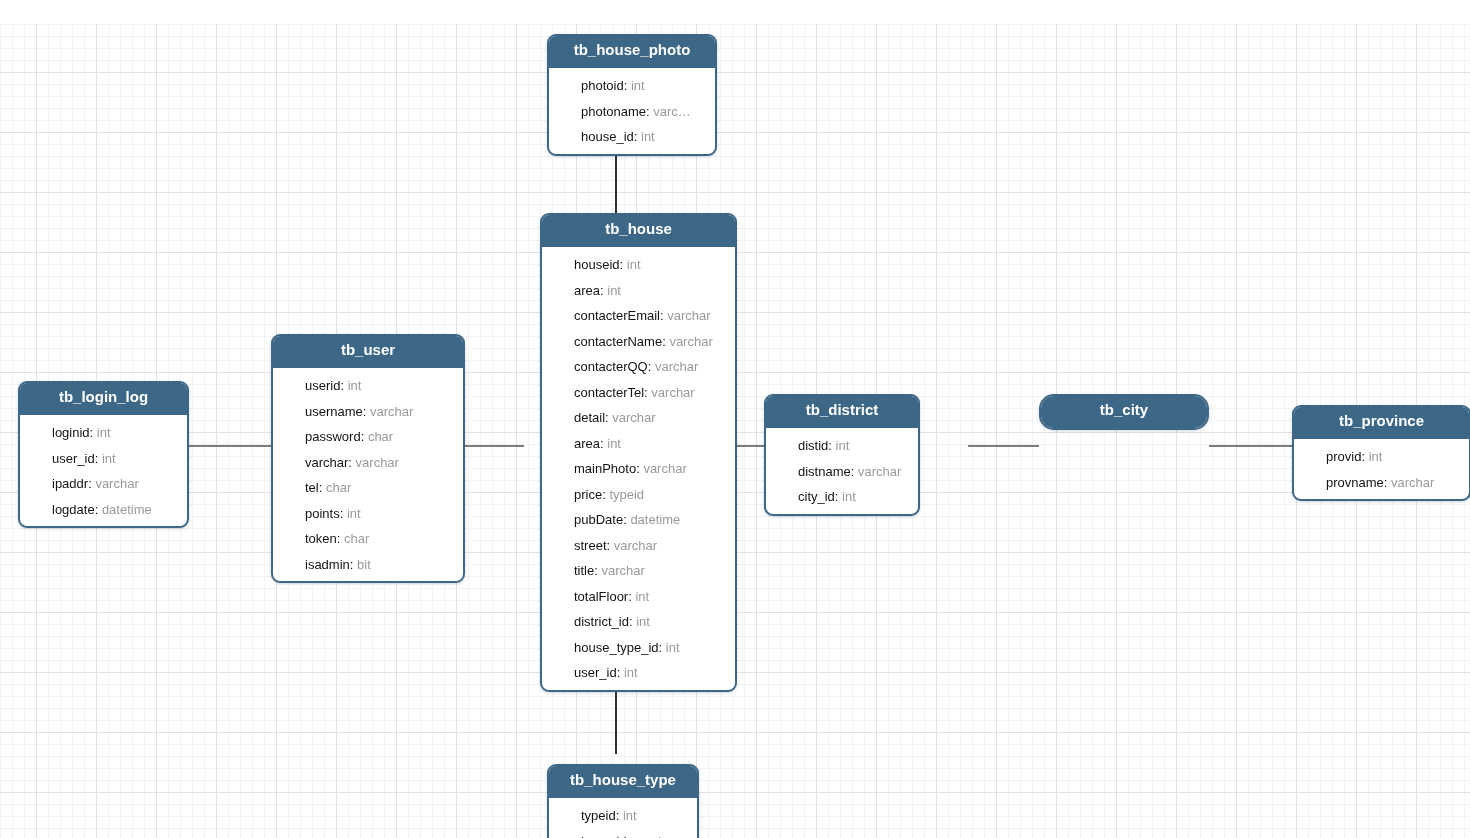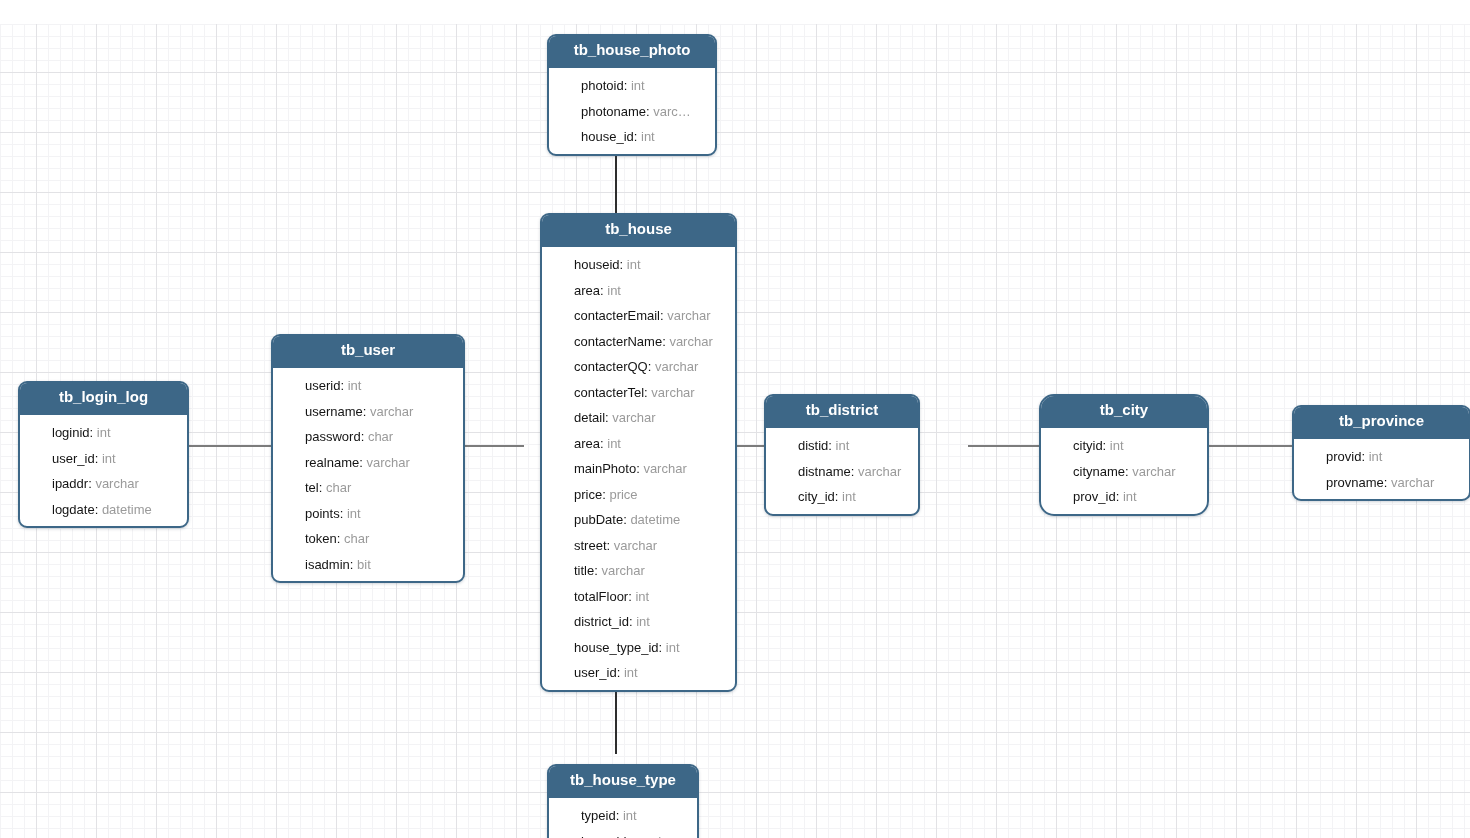--- a/index.html
+++ b/index.html
@@ -108,21 +108,21 @@
   <div class="field-row"><span class="field-name">contacterQQ: </span><span class="field-type">varchar</span></div>
 
   <div class="field-row"><span class="field-name">contacterTel: </span><span class="field-type">varchar</span></div>
 
   <div class="field-row"><span class="field-name">detail: </span><span class="field-type">varchar</span></div>
 
   <div class="field-row"><span class="field-name">area: </span><span class="field-type">int</span></div>
 
   <div class="field-row"><span class="field-name">mainPhoto: </span><span class="field-type">varchar</span></div>
 
-  <div class="field-row"><span class="field-name">price: </span><span class="field-type">price</span></div>
+  <div class="field-row"><span class="field-name">price: </span><span class="field-type">typeid</span></div>
 
   <div class="field-row"><span class="field-name">pubDate: </span><span class="field-type">datetime</span></div>
 
   <div class="field-row"><span class="field-name">street: </span><span class="field-type">varchar</span></div>
 
   <div class="field-row"><span class="field-name">title: </span><span class="field-type">varchar</span></div>
 
   <div class="field-row"><span class="field-name">totalFloor: </span><span class="field-type">int</span></div>
 
   <div class="field-row"><span class="field-name">district_id: </span><span class="field-type">int</span></div>
@@ -135,21 +135,21 @@
 
   <div class="table-card" style="left: 271px; top: 310px; width: 194px;">
     <div class="table-header">tb_user</div>
     <div class="table-fields">
   <div class="field-row"><span class="field-name">userid: </span><span class="field-type">int</span></div>
 
   <div class="field-row"><span class="field-name">username: </span><span class="field-type">varchar</span></div>
 
   <div class="field-row"><span class="field-name">password: </span><span class="field-type">char</span></div>
 
-  <div class="field-row"><span class="field-name">realname: </span><span class="field-type">varchar</span></div>
+  <div class="field-row"><span class="field-name">varchar: </span><span class="field-type">varchar</span></div>
 
   <div class="field-row"><span class="field-name">tel: </span><span class="field-type">char</span></div>
 
   <div class="field-row"><span class="field-name">points: </span><span class="field-type">int</span></div>
 
   <div class="field-row"><span class="field-name">token: </span><span class="field-type">char</span></div>
 
   <div class="field-row"><span class="field-name">isadmin: </span><span class="field-type">bit</span></div>
 </div>
   </div>
@@ -173,27 +173,20 @@
   <div class="field-row"><span class="field-name">distid: </span><span class="field-type">int</span></div>
 
   <div class="field-row"><span class="field-name">distname: </span><span class="field-type">varchar</span></div>
 
   <div class="field-row"><span class="field-name">city_id: </span><span class="field-type">int</span></div>
 </div>
   </div>
 
   <div class="table-card" style="left: 1039px; top: 370px; width: 170px; border-radius: 15px;">
     <div class="table-header">tb_city</div>
-    <div class="table-fields">
-  <div class="field-row"><span class="field-name">cityid: </span><span class="field-type">int</span></div>
-
-  <div class="field-row"><span class="field-name">cityname: </span><span class="field-type">varchar</span></div>
-
-  <div class="field-row"><span class="field-name">prov_id: </span><span class="field-type">int</span></div>
-</div>
   </div>
 
   <div class="table-card" style="left: 1292px; top: 381px; width: 179px;">
     <div class="table-header">tb_province</div>
     <div class="table-fields">
   <div class="field-row"><span class="field-name">provid: </span><span class="field-type">int</span></div>
 
   <div class="field-row"><span class="field-name">provname: </span><span class="field-type">varchar</span></div>
 </div>
   </div>

